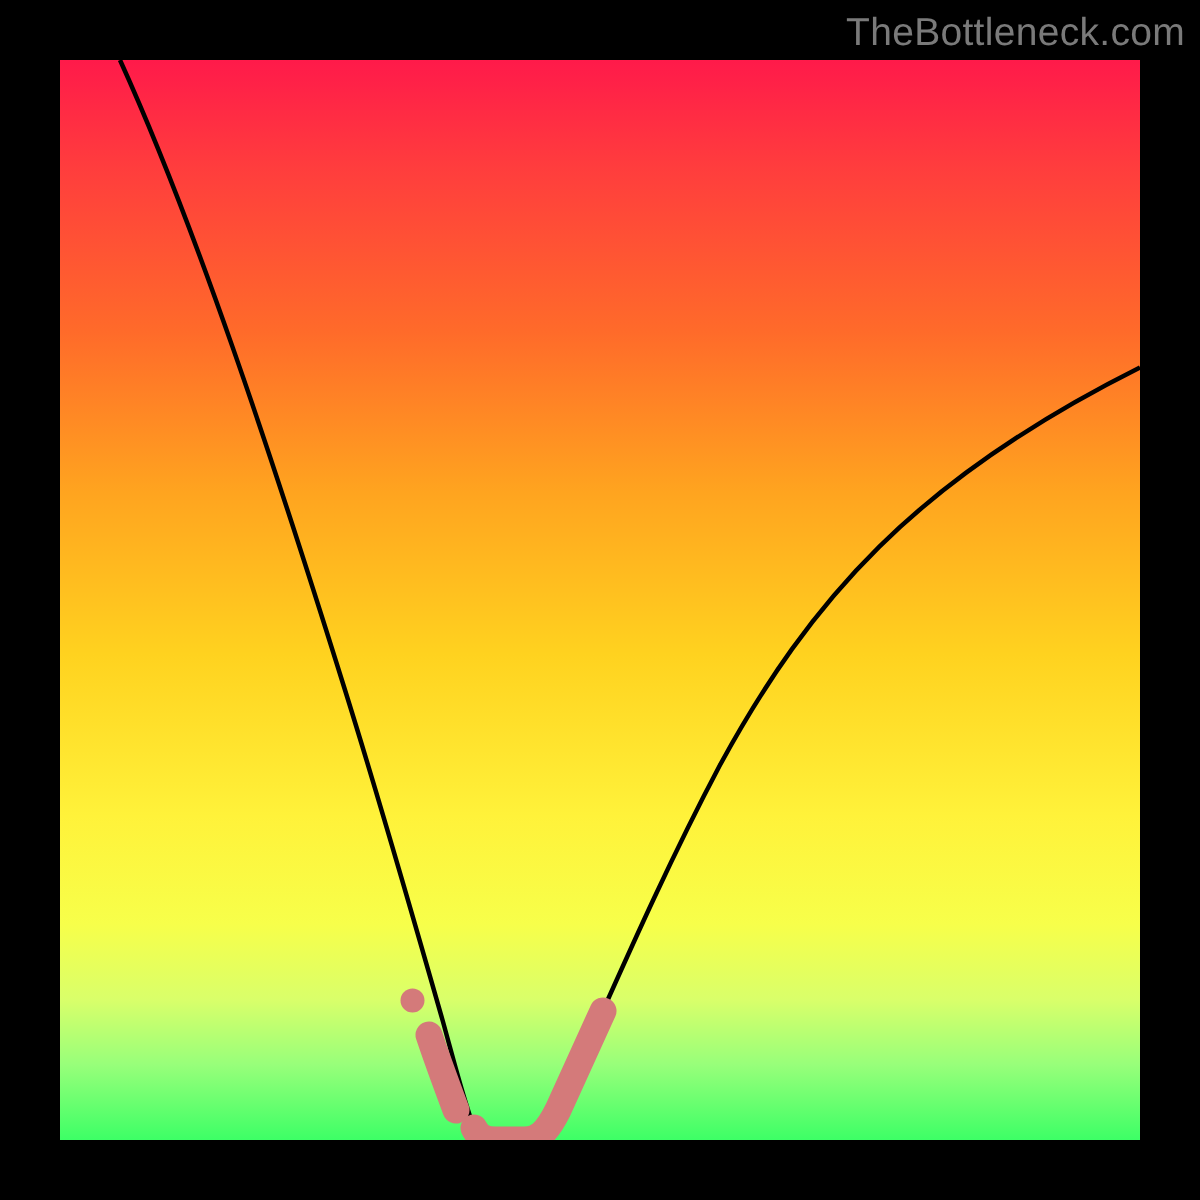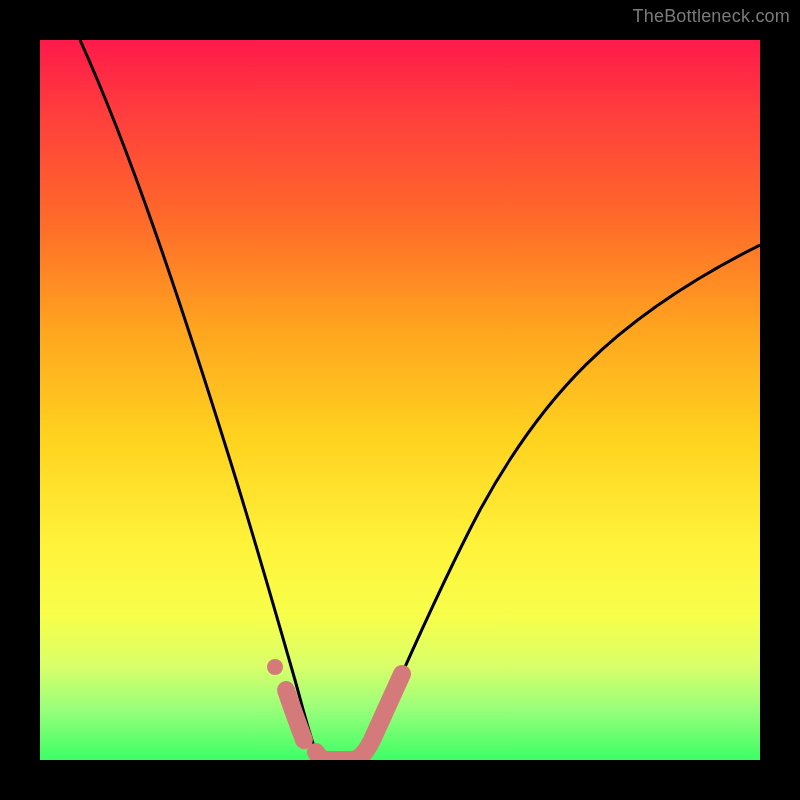--- a/index.html
+++ b/index.html
@@ -37,21 +37,21 @@
       #d9ff6a 87%,
       #98ff7a 93%,
       #3dff66 100%
     );
   }
   .watermark {
     position: absolute;
     top: 6px;
     right: 10px;
     color: #7a7a7a;
-    font-size: 18px;
+    font-size: 26px;
     font-weight: 500;
     letter-spacing: 0.2px;
   }
   svg.overlay {
     position: absolute;
     left: 0;
     top: 0;
     width: 720px;
     height: 720px;
   }

